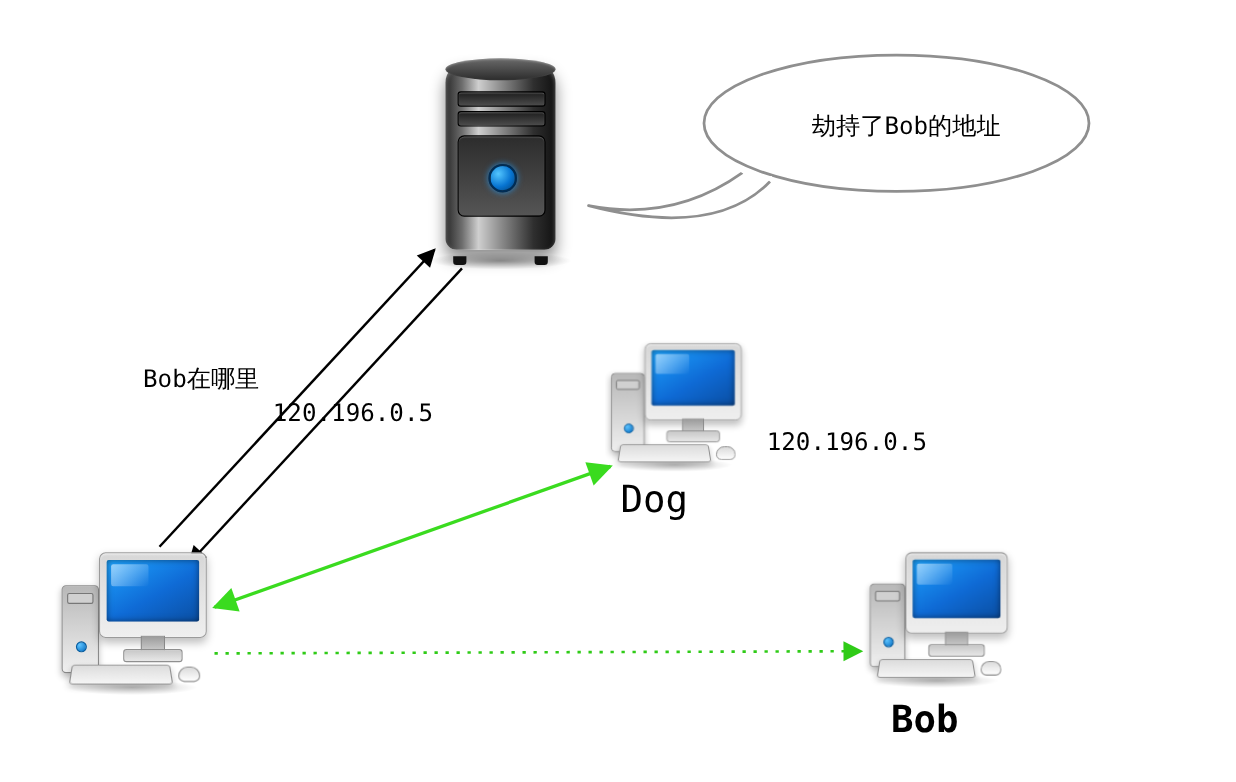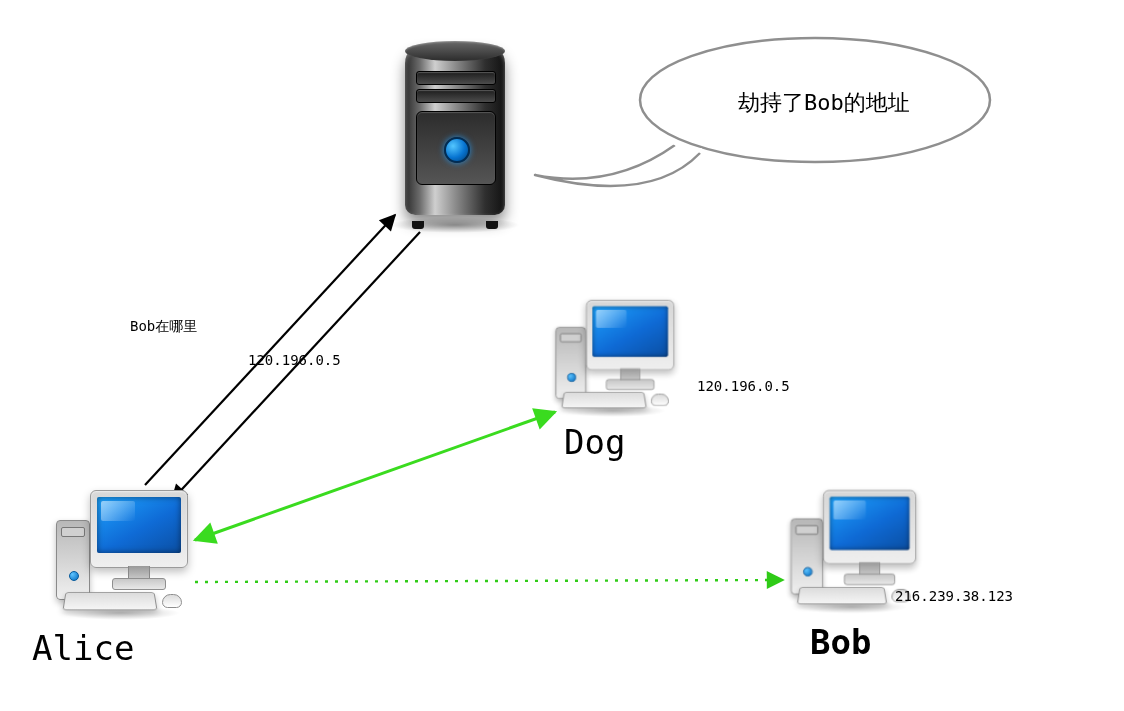--- a/index.html
+++ b/index.html
@@ -8,24 +8,25 @@
     width: 1124px;
     height: 711px;
     background: #fff;
     font-family: "Menlo", "Consolas", "DejaVu Sans Mono", monospace;
     overflow: hidden;
   }
   .stage {
     position: relative;
     width: 1124px;
     height: 590px;
+    margin-top: 12px;
   }
   .label {
     position: absolute;
-    font-size: 14px;
+    font-size: 22px;
     color: #000;
     white-space: nowrap;
   }
   .big-label {
     font-size: 34px;
   }
   svg.overlay {
     position: absolute;
     left: 0; top: 0;
     width: 1124px;
@@ -252,21 +253,20 @@
     <div class="monitor">
         <div class="screen">
           <div class="screen-shine"></div>
         </div>
       </div>
     <div class="stand"></div>
       <div class="base"></div>
     <div class="keyboard"></div>
       <div class="mouse"></div>
   </div>
-  <div class="label big-label" style="left:32px; top:628px;">Alice</div>
 
   <div class="computer" style="left:550px; top:300px; transform:scale(0.9); transform-origin:top left;">
     <div class="shadow"></div>
     <div class="tower"></div>
     <div class="monitor">
         <div class="screen">
           <div class="screen-shine"></div>
         </div>
       </div>
     <div class="stand"></div>
@@ -284,18 +284,17 @@
         <div class="screen">
           <div class="screen-shine"></div>
         </div>
       </div>
     <div class="stand"></div>
       <div class="base"></div>
     <div class="keyboard"></div>
       <div class="mouse"></div>
   </div>
   <div class="label big-label" style="left:810px; top:622px;font-weight:bold;">Bob</div>
-  <div class="label" style="left:895px; top:588px;">216.239.38.123</div>
 
   <div class="label" style="left:130px; top:318px;">Bob在哪里</div>
   <div class="label" style="left:248px; top:352px;">120.196.0.5</div>
 
 </div>
 
 </body></html>

